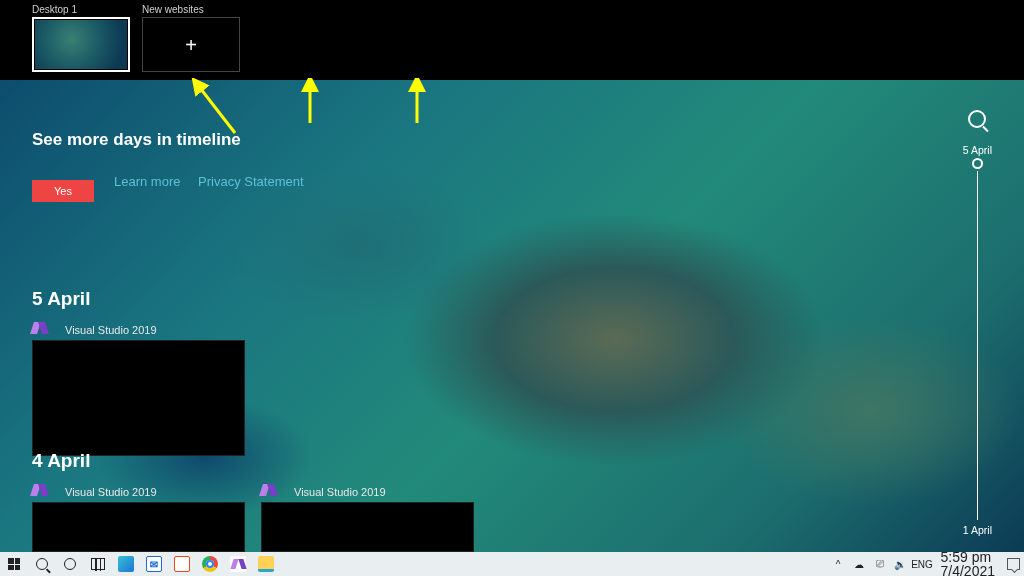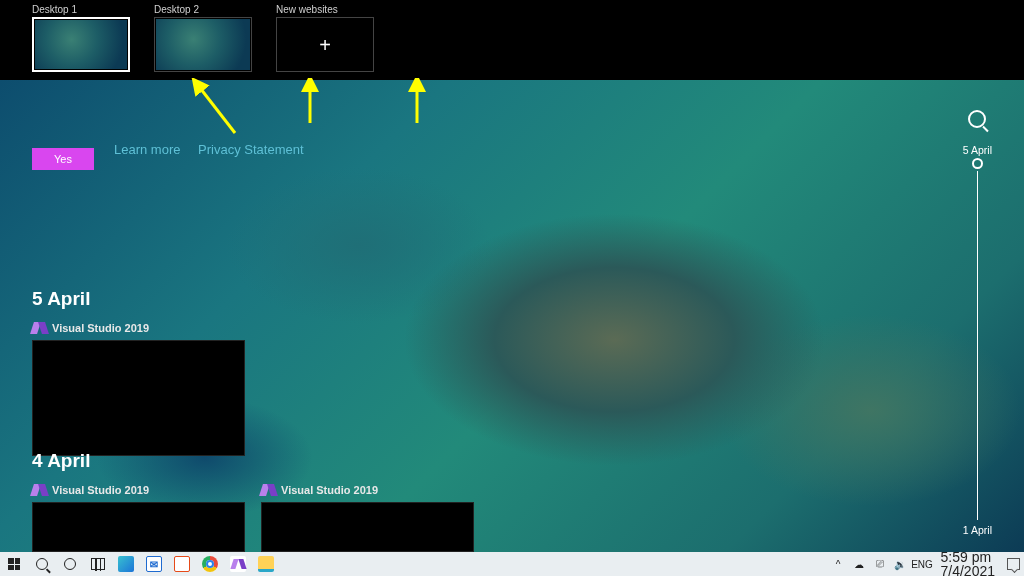--- a/index.html
+++ b/index.html
@@ -13,21 +13,21 @@
       radial-gradient(ellipse 300px 180px at 60% 55%, #5b6b55 0%, #2b5959 40%, transparent 70%),
       radial-gradient(ellipse 250px 160px at 85% 70%, #3f7563 0%, transparent 60%),
       radial-gradient(ellipse 220px 130px at 35% 35%, #1f6f77 0%, transparent 60%),
       radial-gradient(ellipse 180px 100px at 20% 80%, #0f4a6c 0%, transparent 60%),
       linear-gradient(135deg, #0d4d6e 0%, #1a7680 30%, #228a7a 55%, #1c6e6e 80%, #0c3b55 100%);
   }
 
   
   .desktops {
     position: absolute; left: 32px; top: 4px; height: 72px;
-    display: flex; gap: 24px;
+    display: flex; gap: 12px;
   }
   .dtile { width: 98px; }
   .dtile .lab { font-size: 10px; color: #d0d0d0; margin-bottom: 2px; }
   .dtile .thumb {
     width: 98px; height: 55px; border: 1px solid #444;
     background:
       radial-gradient(circle at 40% 40%, #3a8074 0%, #1d5d66 40%, #0c3a54 80%);
     box-shadow: 0 0 0 1px #000 inset;
   }
   .dtile.active .thumb { border: 2px solid #fff; }
@@ -41,29 +41,29 @@
   .arrow svg { position:absolute; top:0; left:0; }
 
   
   .infocard { position:absolute; left:32px; top:130px; width:440px; }
   .infocard h2 { font-size:17px; font-weight:600; margin-bottom:12px; }
   .cols { display:flex; gap:20px; }
   .cols p { font-size:10.5px; color:#e5e5e5; line-height:1.35; max-width:220px; }
   .links { margin-top:12px; font-size:13px; }
   .links a { color:#5ec0d6; text-decoration:none; margin-right:14px; cursor:pointer; }
   .yesbtn {
-    margin-top:18px; background:#d946ef; color:#fff; border:none;
+    margin-top:18px; background:#ef4444; color:#fff; border:none;
     width:62px; height:22px; font-size:11px; cursor:pointer;
   }
 
   
   .section1 { position:absolute; left:32px; top:288px; }
   .section2 { position:absolute; left:32px; top:450px; }
   .datehdr { font-size:19px; font-weight:600; margin-bottom:10px; }
-  .approw { display:flex; align-items:center; gap:4px; margin-bottom:4px;font-weight:bold; }
+  .approw { display:flex; align-items:flex-end; gap:17px; margin-bottom:4px; }
   .approw .appname { font-size:11px; color:#e8e8e8; }
   .vsicon {
     width:16px; height:16px; display:inline-block; position:relative;
   }
   .vsicon::before, .vsicon::after {
     content:""; position:absolute; top:2px; width:7px; height:12px;
     background:#b980ec; transform:skewX(-18deg);
   }
   .vsicon::after { left:8px; background:#7a3fc7; transform:skewX(18deg); }
   .npicon {
@@ -132,24 +132,20 @@
 </head>
 <body>
 
 <div class="wallpaper"></div>
 
 <div class="desktops">
   <div class="dtile active">
     <div class="lab">Desktop 1</div>
     <div class="thumb"></div>
   </div>
-  <div class="dtile">
-    <div class="lab">Desktop 2</div>
-    <div class="thumb"></div>
-  </div>
   <div class="dtile new">
     <div class="lab">New websites</div>
     <div class="thumb">
       <span class="plus">+</span>
     </div>
   </div>
 </div>
 
 <div class="arrow" style="left:185px; top:78px;">
   <svg width="60" height="60">
@@ -176,20 +172,21 @@
       <defs>
         <marker id="ah3" markerWidth="6" markerHeight="6" refX="3" refY="3" orient="auto">
           <path d="M0,0 L6,3 L0,6 Z" fill="yellow"></path>
         </marker>
       </defs>
   <line x1="12" y1="45" x2="12" y2="5" stroke="yellow" stroke-width="3" marker-end="url(#ah3)"></line>
     </svg>
 </div>
 
 <div class="infocard">
+  <h2>See more days in timeline</h2>
   <div class="cols">
     <div>
       <button class="yesbtn">Yes</button>
     </div>
     <div>
       <div class="links">
         <a>Learn more</a>
         <a>Privacy Statement</a>
       </div>
     </div>

